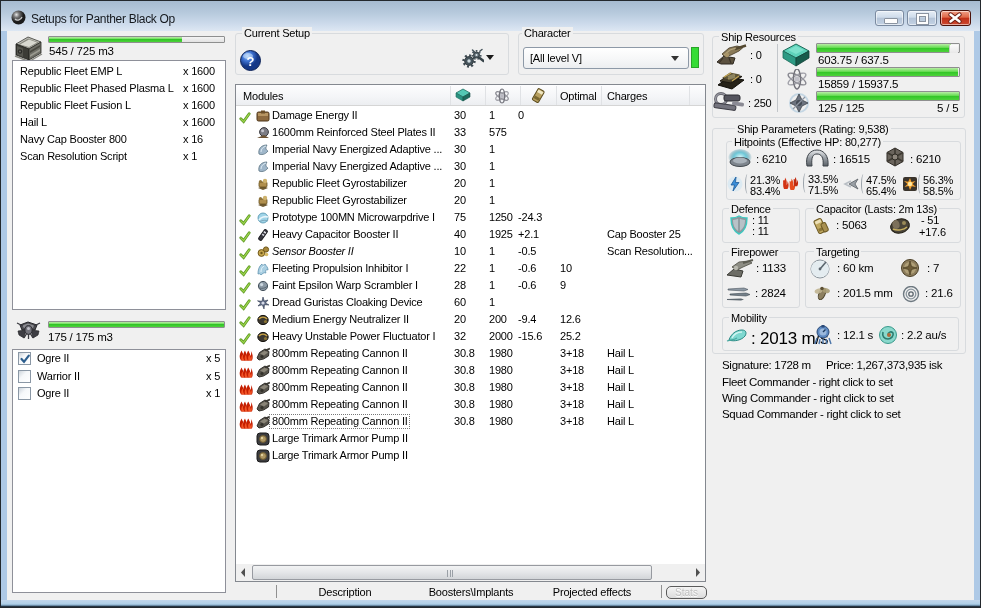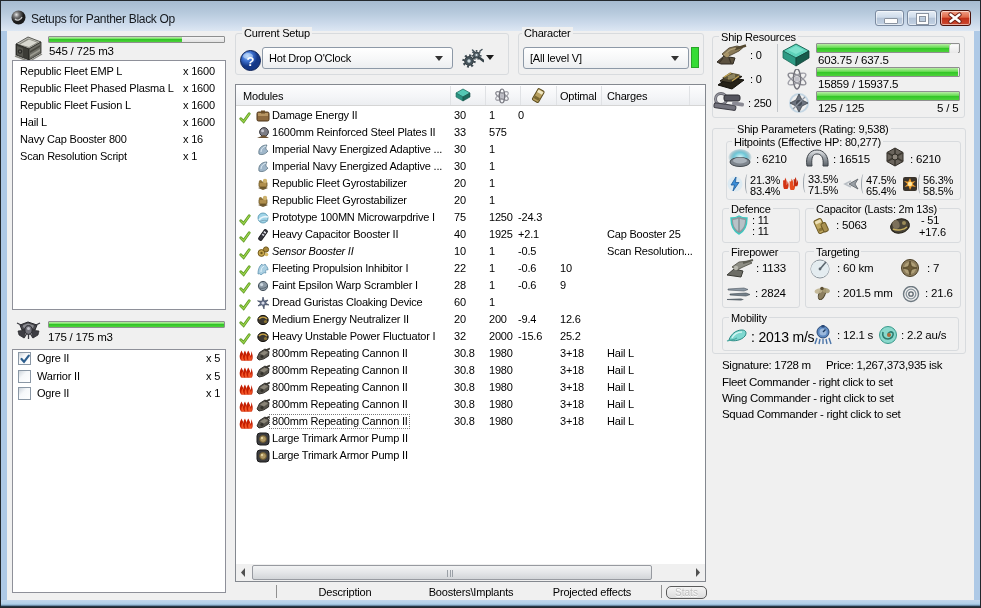--- a/index.html
+++ b/index.html
@@ -113,24 +113,20 @@
           <radialGradient id="qg" cx="0.35" cy="0.28">
             <stop offset="0" stop-color="#a8d0f8"></stop>
             <stop offset="0.5" stop-color="#3f74d4"></stop>
             <stop offset="1" stop-color="#143786"></stop>
           </radialGradient>
         </defs>
         <circle cx="10.5" cy="10.5" r="10" fill="url(#qg)" stroke="#0e2458"></circle>
         <ellipse cx="8" cy="6" rx="5" ry="3" fill="#cfe4fb" opacity="0.55"></ellipse>
         <text x="10.5" y="15.5" font-size="13" font-weight="bold" fill="#fff" text-anchor="middle" font-family="Liberation Sans">?</text>
       </svg></div>
-<div class="combo" style="left:262px;top:47px;width:191px;">
-      <div class="ctext">Hot Drop O'Clock</div>
-      <div class="arr"></div>
-    </div>
 <div class="ab" style="left:461px;top:48px"><svg width="23" height="20" viewBox="0 0 23 20" style="">
         <circle cx="8" cy="13" r="5.6" fill="none" stroke="#3e4a52" stroke-width="2.2" stroke-dasharray="2 2.3"></circle>
         <circle cx="8" cy="13" r="4.4" fill="#46545c" stroke="#20282c" stroke-width="0.8"></circle>
         <circle cx="8" cy="13" r="1.7" fill="#cfdbe0"></circle>
         <circle cx="15.5" cy="7" r="4.2" fill="none" stroke="#4c5a62" stroke-width="1.8" stroke-dasharray="1.7 2"></circle>
         <circle cx="15.5" cy="7" r="3" fill="#5a6870" stroke="#20282c" stroke-width="0.8"></circle>
         <circle cx="15.5" cy="7" r="1.1" fill="#dde7ea"></circle>
         <path d="M18 9.5 L22.5 13" stroke="#38444a" stroke-width="2.4" stroke-linecap="round"></path>
         <path d="M11.5 2 L13.5 4 M19 3 L21 1.5" stroke="#44525a" stroke-width="1.5" stroke-linecap="round"></path>
         <circle cx="20" cy="5" r="0.8" fill="#eef4f6"></circle>
@@ -689,21 +685,21 @@
         <circle cx="9" cy="8" r="2.2" fill="none" stroke="#5c666e" stroke-width="1.3"></circle>
       </svg></div>
 <div class="txt" style="left:925px;top:287px;font-size:11.5px;">: 21.6</div>
 <div class="gbox" style="left:722px;top:317px;width:235px;height:32px;"></div>
 <div class="glabel" style="left:729px;top:312px;">Mobility</div>
 <div class="ab" style="left:726px;top:326px"><svg width="22" height="18" viewBox="0 0 22 18" style="">
         <path d="M3 14 C5 8 10 4 16 4 C20 4 21 7 19 10 C16 14 8 16 3 14 Z" fill="#7ed8d0" stroke="#2a8a84" stroke-width="1"></path>
         <path d="M6 12 C8 8 12 6 16 6" stroke="#d0f4f0" stroke-width="1.4" fill="none"></path>
         <path d="M1 15 C4 14 8 14 11 12" stroke="#4aa8a0" stroke-width="1.2" fill="none"></path>
       </svg></div>
-<div class="txt" style="left:751px;top:329px;font-size:14px;">: 2013 m/s</div>
+<div class="txt" style="left:751px;top:329px;font-size:17px;">: 2013 m/s</div>
 <div class="ab" style="left:813px;top:324px"><svg width="21" height="22" viewBox="0 0 21 22" style="">
         <circle cx="10" cy="8" r="6" fill="#5c88c0" stroke="#2a4a78"></circle>
         <circle cx="10" cy="8" r="3.6" fill="#9ab8dc"></circle>
         <path d="M10 8 L12.5 5.5" stroke="#1c3a60" stroke-width="1.4"></path>
         <path d="M4 14 L2 20 M7 15 L6 20 M10 15 L10 20 M13 15 L14 20 M16 14 L18 20" stroke="#4a74a8" stroke-width="1.4"></path>
         <rect x="8.5" y="1" width="3" height="2.5" fill="#2a4a78"></rect>
       </svg></div>
 <div class="txt" style="left:837px;top:329px;font-size:11.5px;">: 12.1 s</div>
 <div class="ab" style="left:878px;top:326px"><svg width="21" height="18" viewBox="0 0 21 18" style="">
         <circle cx="10" cy="9" r="8.5" fill="#8ad8cc" stroke="#3a9a8c"></circle>

